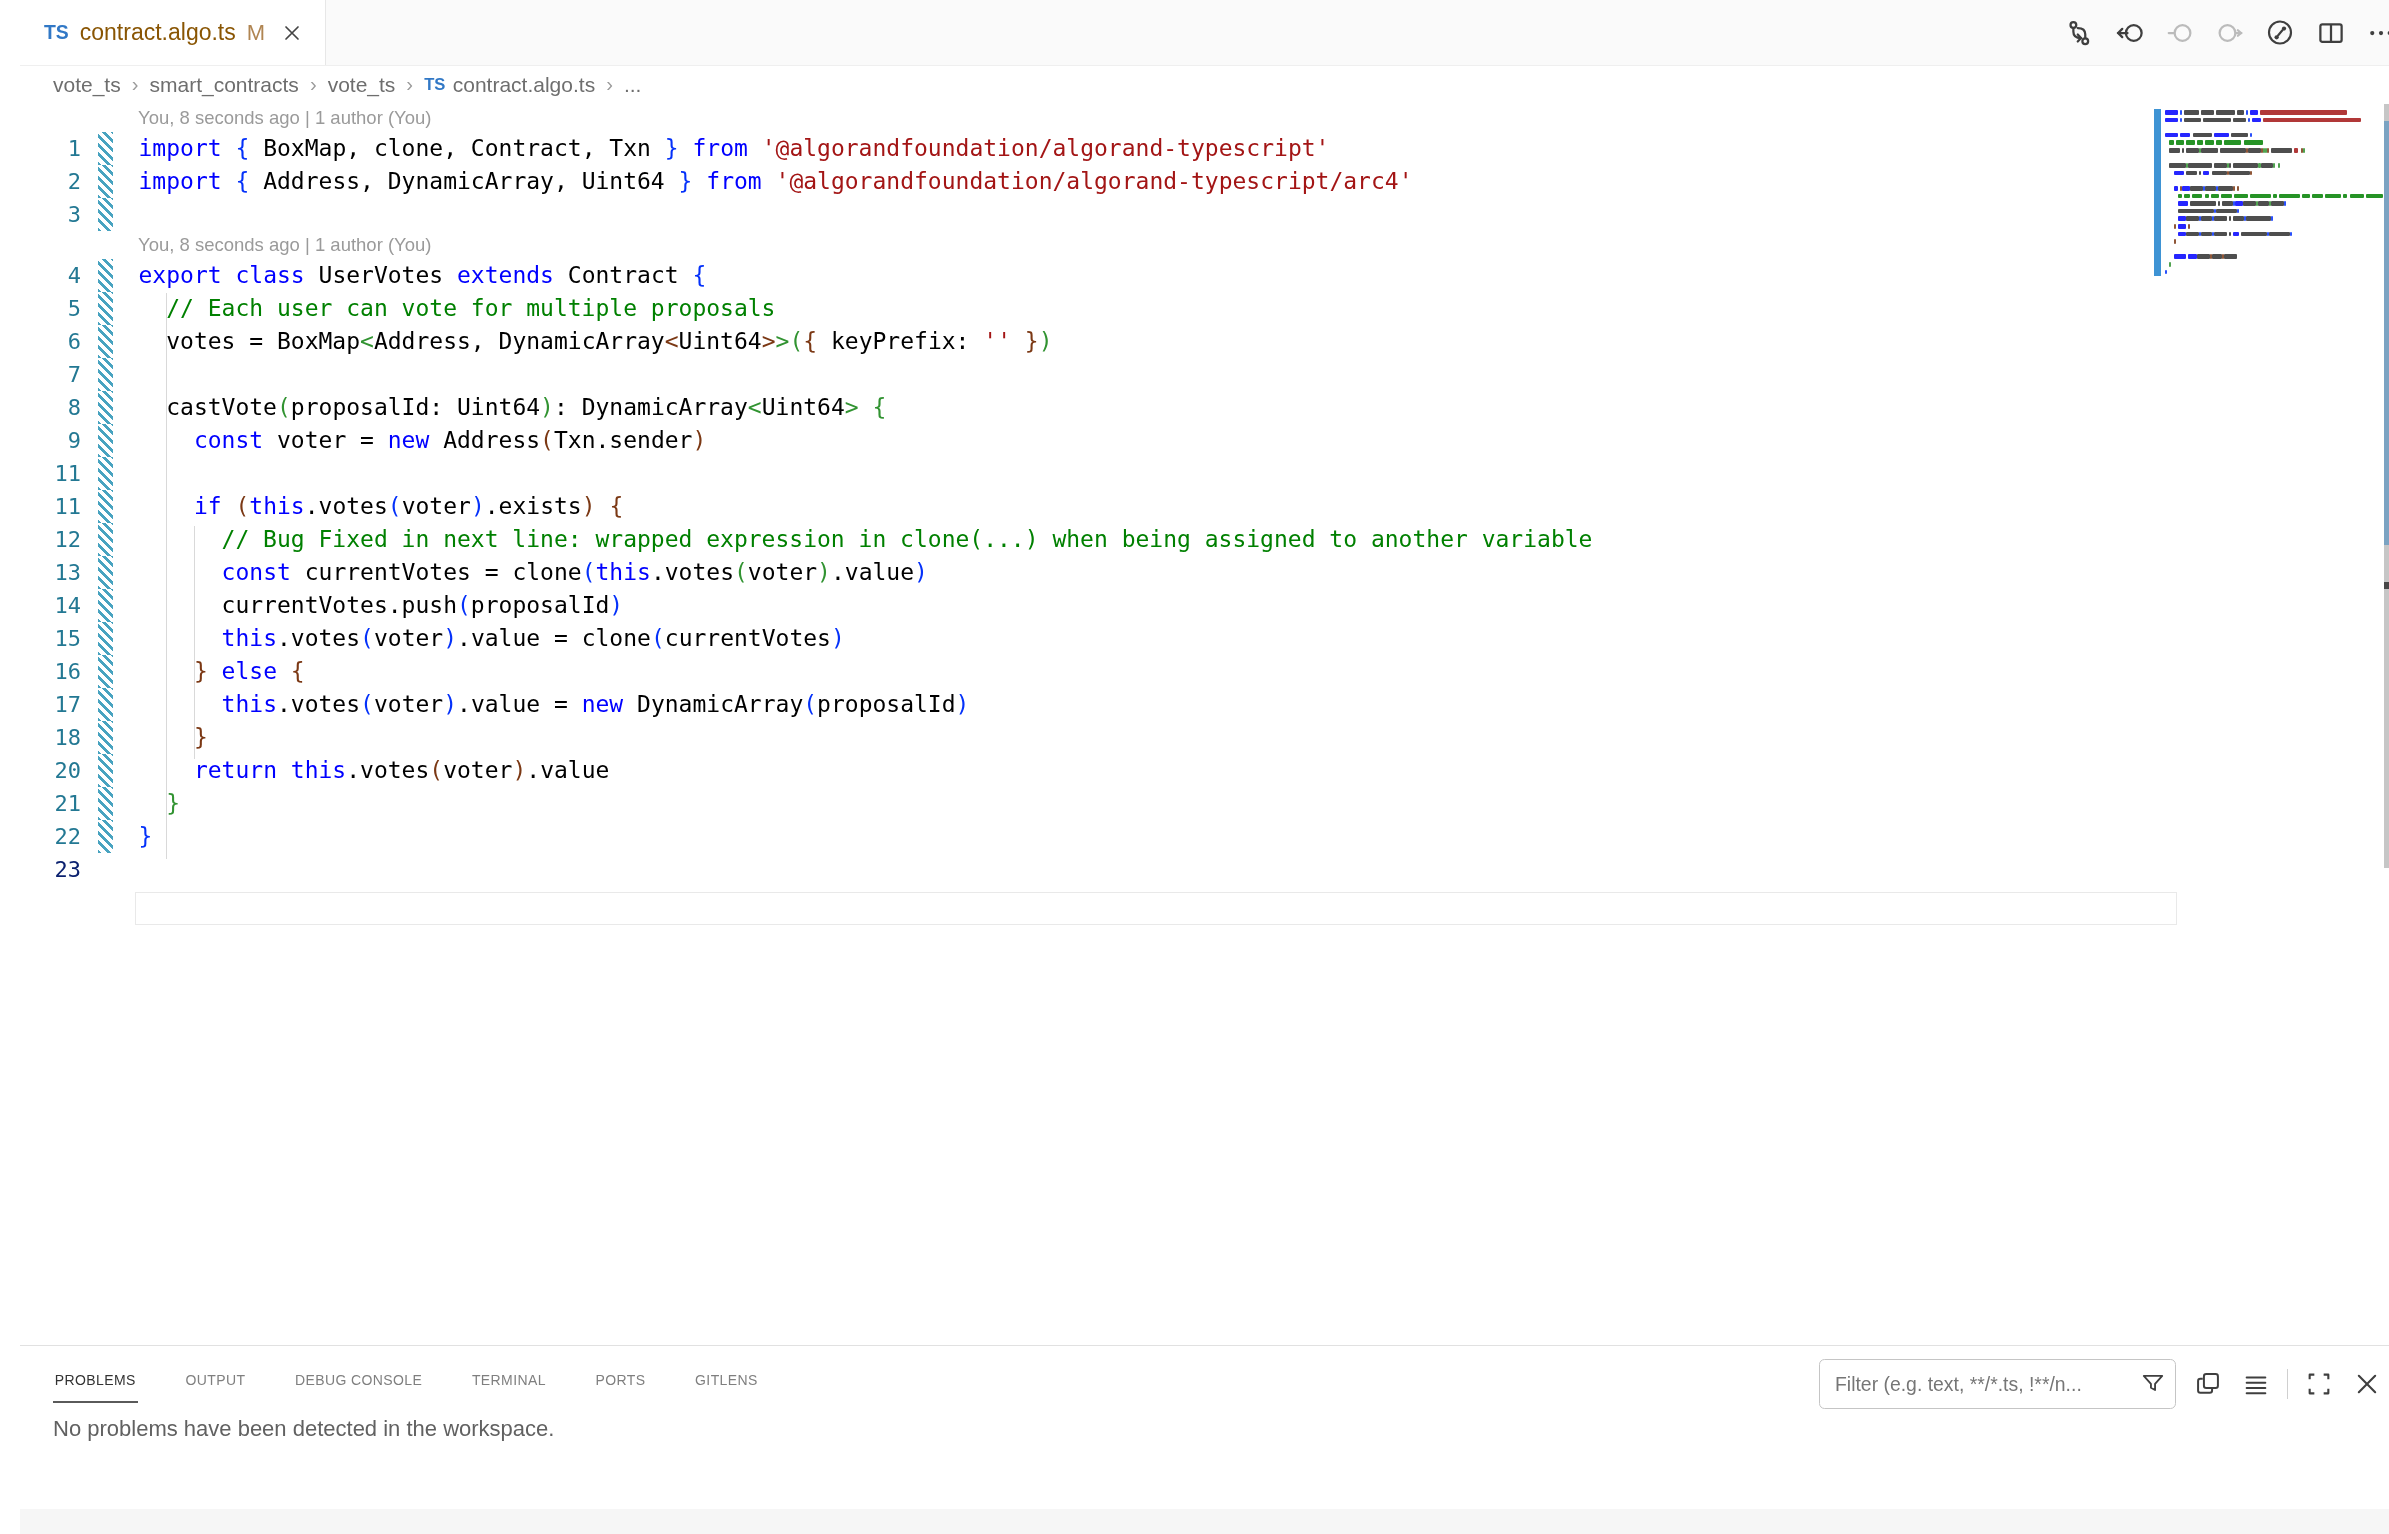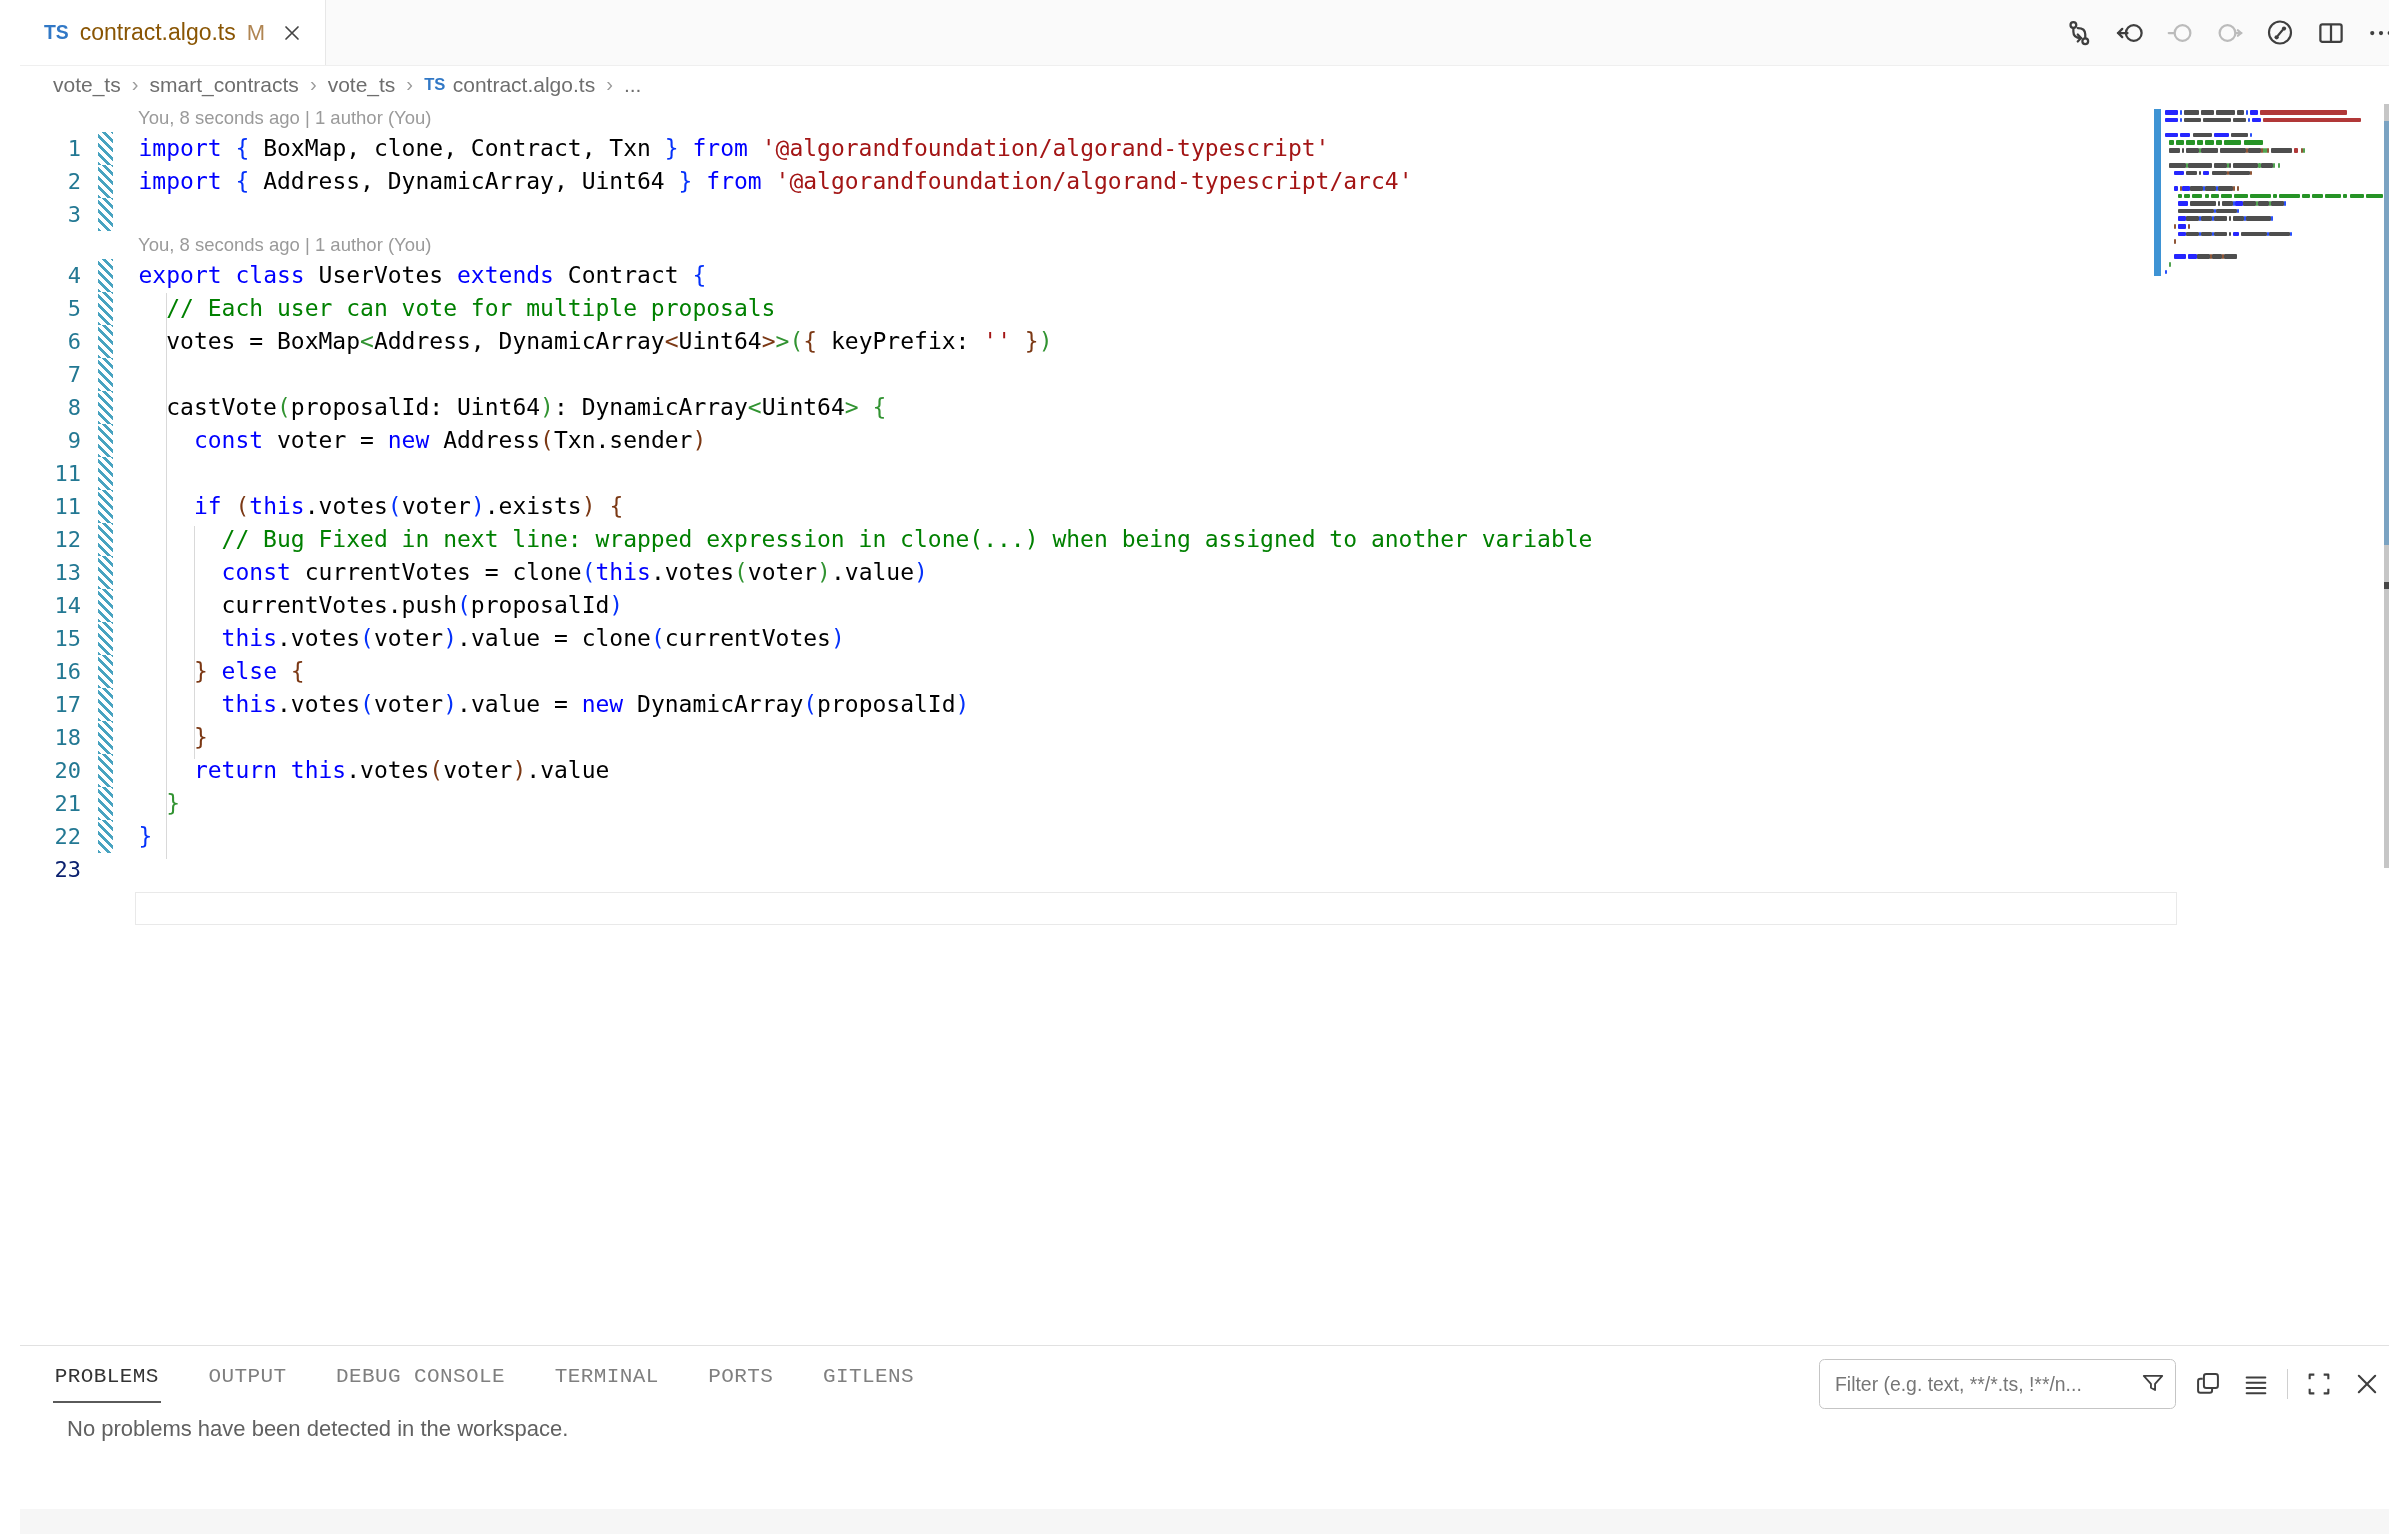--- a/index.html
+++ b/index.html
@@ -57,24 +57,24 @@
 
   
   .sb-thumb{position:absolute;left:2364px;top:0;width:26px;height:764px;background:#C6C6C6;}
   .sb-modified{position:absolute;left:2364px;top:16.6px;width:16.6px;height:424px;background:#7BA3C2;}
   .sb-cursor{position:absolute;left:2364px;top:478px;width:26px;height:7.4px;background:#474747;}
 
   
   .panel{position:absolute;left:0;top:1345px;width:2389px;height:190px;background:#fff;
          border-top:0.9px solid #E1E1E1;box-sizing:border-box;}
   .panel-tabs{position:absolute;left:33px;top:0;height:57px;display:flex;gap:46px;align-items:flex-end;}
-  .panel-tab{font-size:21px;letter-spacing:0.4px;color:#7F7F7F;padding:16.6px 1.8px 13px 1.8px;
-         border-bottom:2.8px solid transparent;cursor:pointer;font-family:Liberation Mono, monospace;}
+  .panel-tab{font-size:14px;letter-spacing:0.4px;color:#7F7F7F;padding:16.6px 1.8px 13px 1.8px;
+         border-bottom:2.8px solid transparent;cursor:pointer;}
   .panel-tab.active{color:#333333;border-bottom-color:#5A5A5A;}
-  .panel-msg{position:absolute;left:47px;top:70px;font-size:22px;color:#616161;}
+  .panel-msg{position:absolute;left:33px;top:70px;font-size:22px;color:#616161;}
   .filter-box{position:absolute;left:1799px;top:13px;width:357px;height:50px;box-sizing:border-box;
          border:0.9px solid #C5C5C5;border-radius:5.5px;background:#fff;display:flex;align-items:center;}
   .filter-box input{flex:1;border:none;outline:none;font-size:19.4px;color:#333;padding:0 5.5px 0 15px;
          font-family:"Liberation Sans",sans-serif;background:transparent;}
   .filter-box input::placeholder{color:#767676;}
   .filter-funnel{width:33px;display:flex;align-items:center;justify-content:center;cursor:pointer;margin-right:5.5px;}
   .panel-actions{position:absolute;left:2171px;top:13px;height:50px;display:flex;align-items:center;gap:15px;}
   .pact{width:33px;height:33px;display:flex;align-items:center;justify-content:center;cursor:pointer;}
   .pact-sep{width:0.9px;height:30px;background:#D0D0D0;}
 

